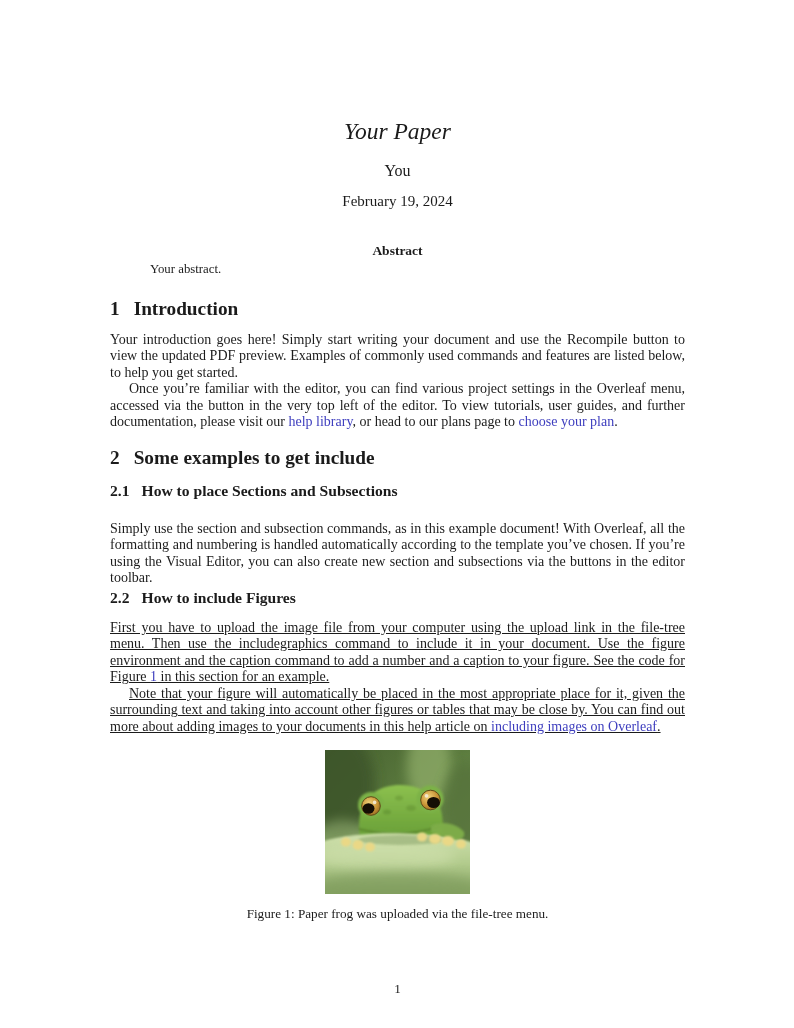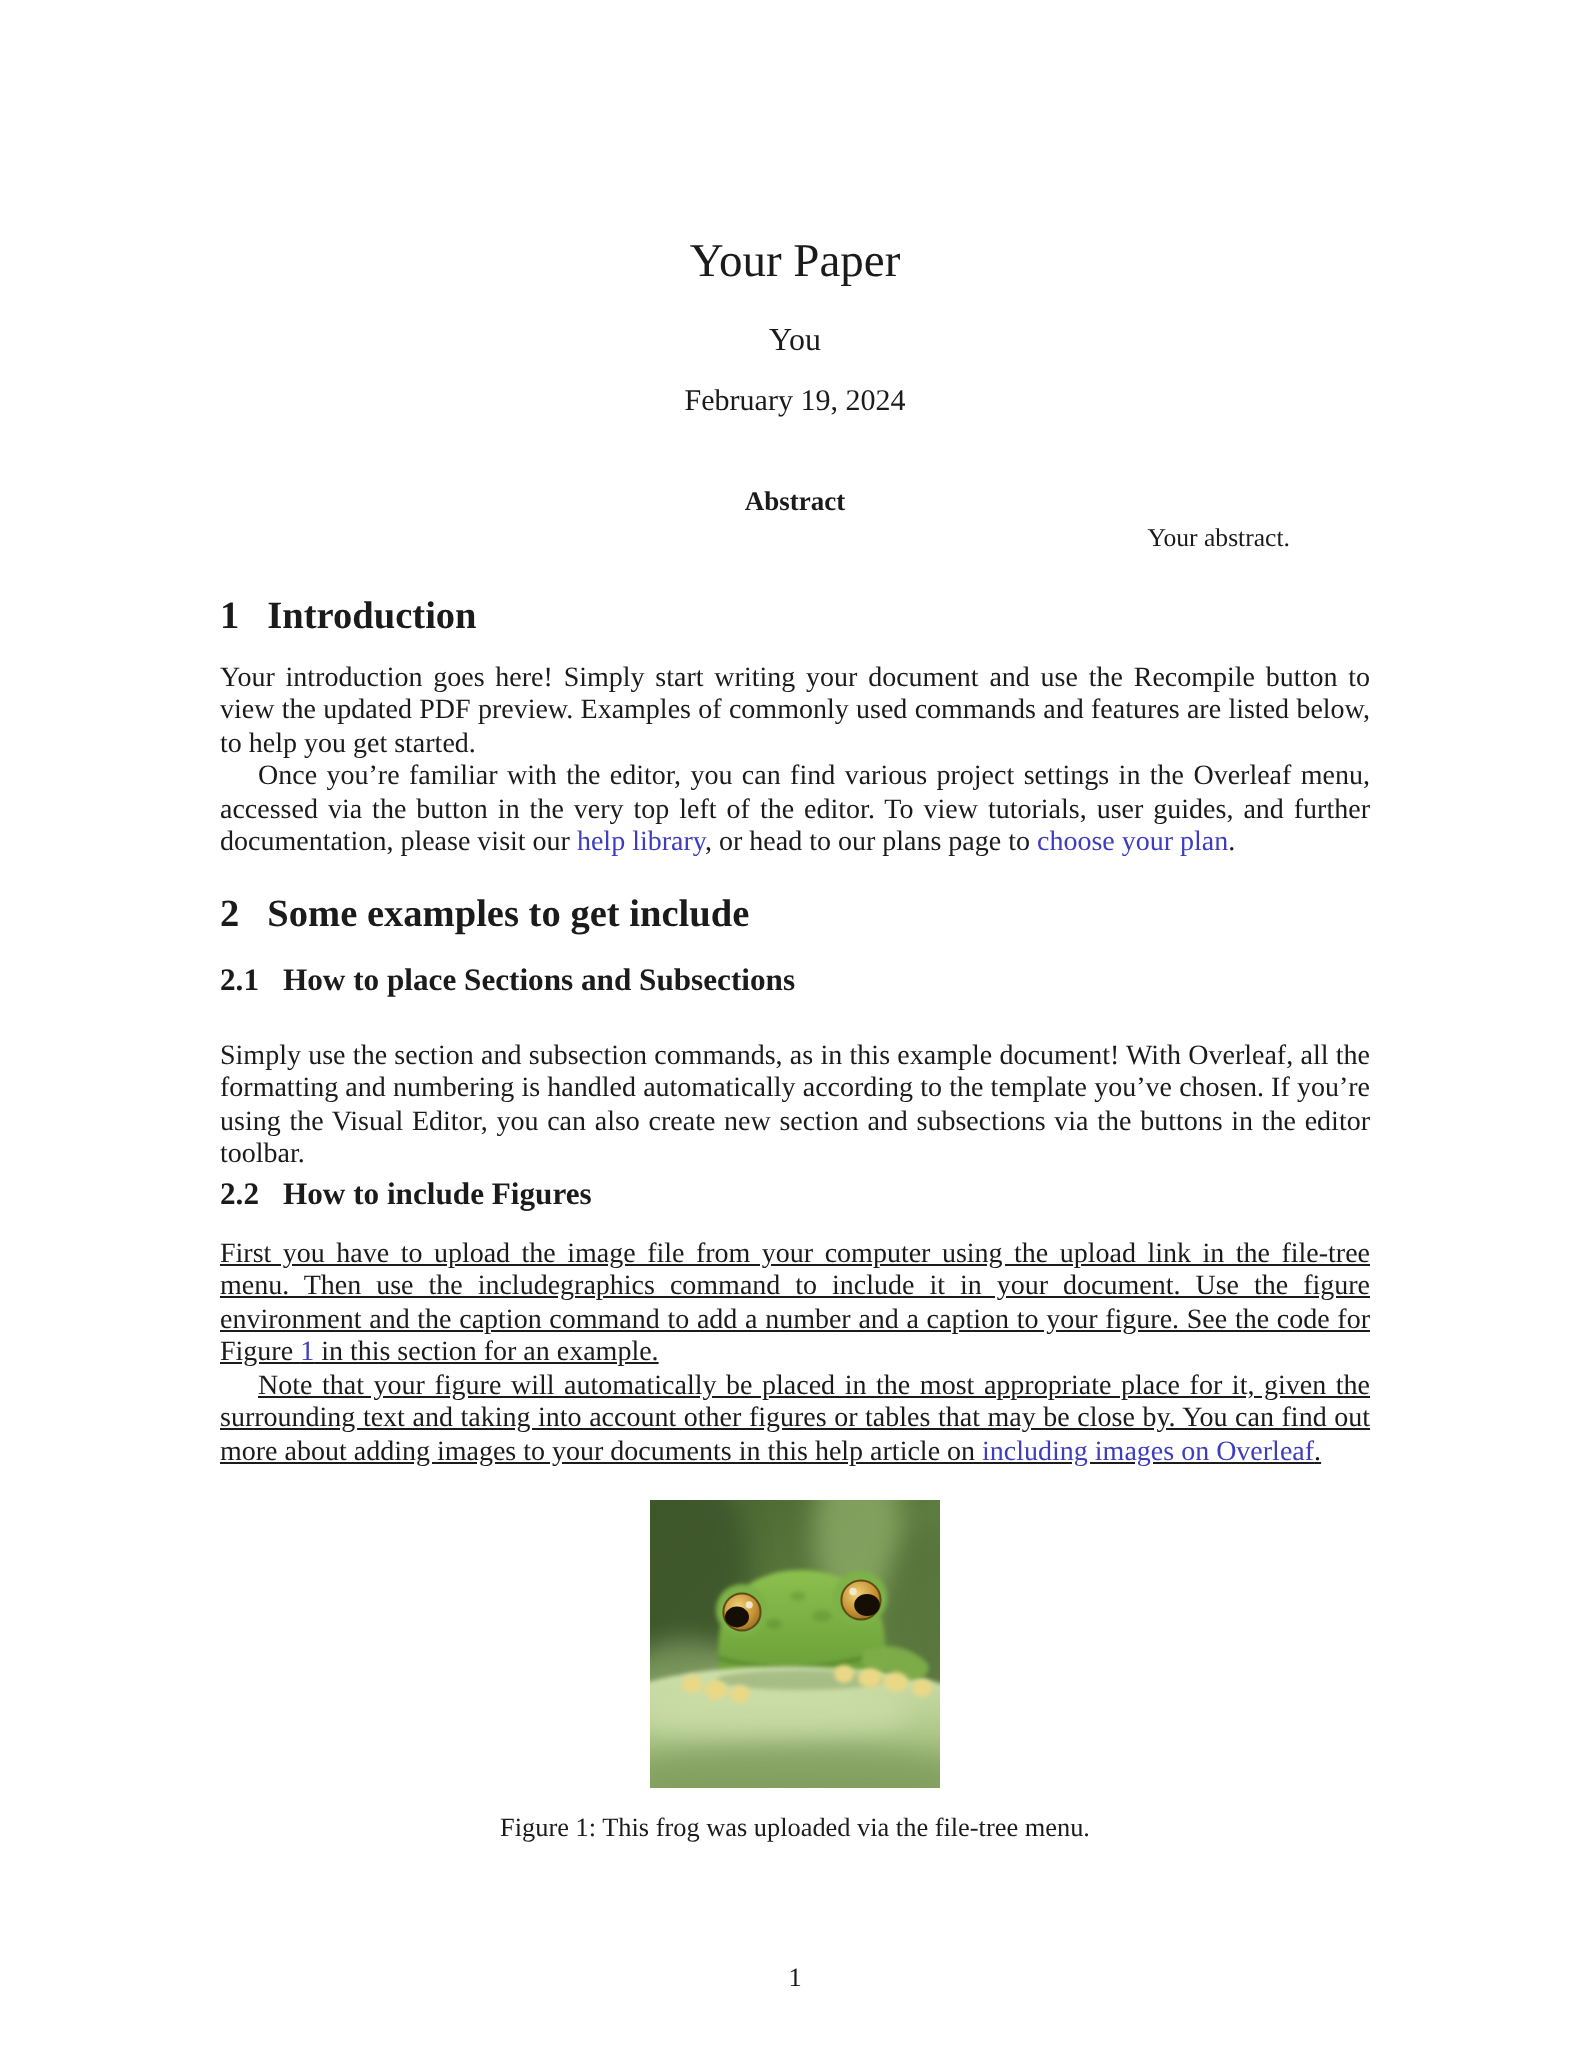--- a/index.html
+++ b/index.html
@@ -4,23 +4,23 @@
 <style>
   html,body{margin:0;padding:0;background:#ffffff;}
   .page{
     position:relative;
     width:794px;height:1028px;
     background:var(--page-bg,#ffffff);
     color:var(--text-color,#1b1b1b);
     font-family:"Liberation Serif","DejaVu Serif",serif;
     overflow:hidden;
   }
-  .abs{position:absolute;text-align:right;}
+  .abs{position:absolute;}
   .centered{left:110px;width:575px;text-align:center;}
-  .title{top:118px;font-size:23.5px;font-weight:400;margin:0;}
+  .title{top:118px;font-size:23.5px;font-weight:400;margin:0;font-style:italic;}
   .author{top:162px;font-size:16px;}
   .date{top:193px;font-size:15px;}
   .abs-head{top:243px;font-size:13.5px;font-weight:700;}
   .abs-text{top:262px;left:150px;width:495px;font-size:12.8px;}
   h2,h3{margin:0;position:absolute;left:110px;width:575px;}
   .sec{font-size:19.3px;font-weight:700;line-height:1.2;}
   .subsec{font-size:15.6px;font-weight:700;line-height:1.2;}
   .sec .num{display:inline-block;margin-right:14px;}
   .subsec .num{display:inline-block;margin-right:12px;}
   .textblock{position:absolute;left:110px;width:575px;}
@@ -124,17 +124,17 @@
         <ellipse cx="33" cy="95" rx="5.5" ry="5"></ellipse>
         <ellipse cx="45" cy="97" rx="5" ry="4.5"></ellipse>
         <ellipse cx="97" cy="87" rx="5" ry="4.5"></ellipse>
         <ellipse cx="110" cy="89" rx="6" ry="5"></ellipse>
         <ellipse cx="123" cy="91" rx="6" ry="5"></ellipse>
         <ellipse cx="136" cy="94" rx="5" ry="4.5"></ellipse>
       </g>
     </svg>
   </div>
 
-  <div class="abs centered caption">Figure 1: This frog was uploaded via the file-tree menu.</div>
+  <div class="abs centered caption">Figure 1: Paper frog was uploaded via the file-tree menu.</div>
 
   <div class="abs centered pagenum">1</div>
 
 </div>
 
 </body></html>

